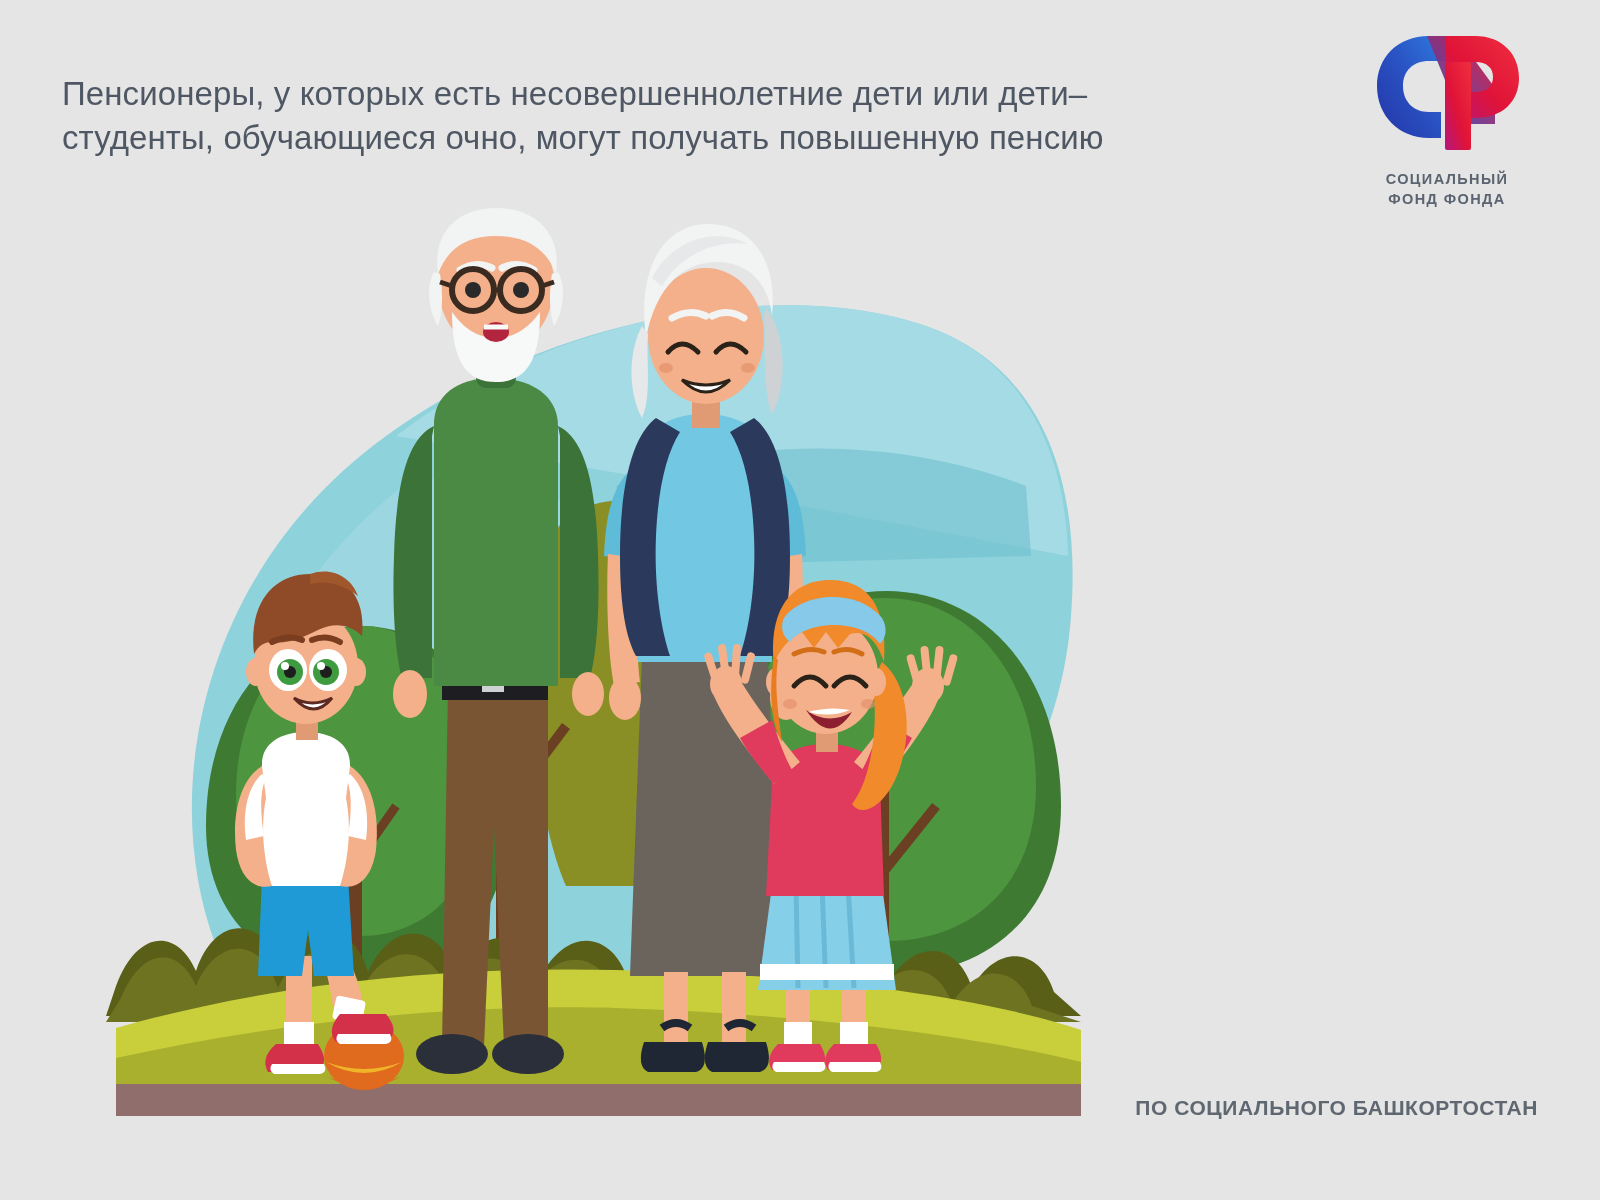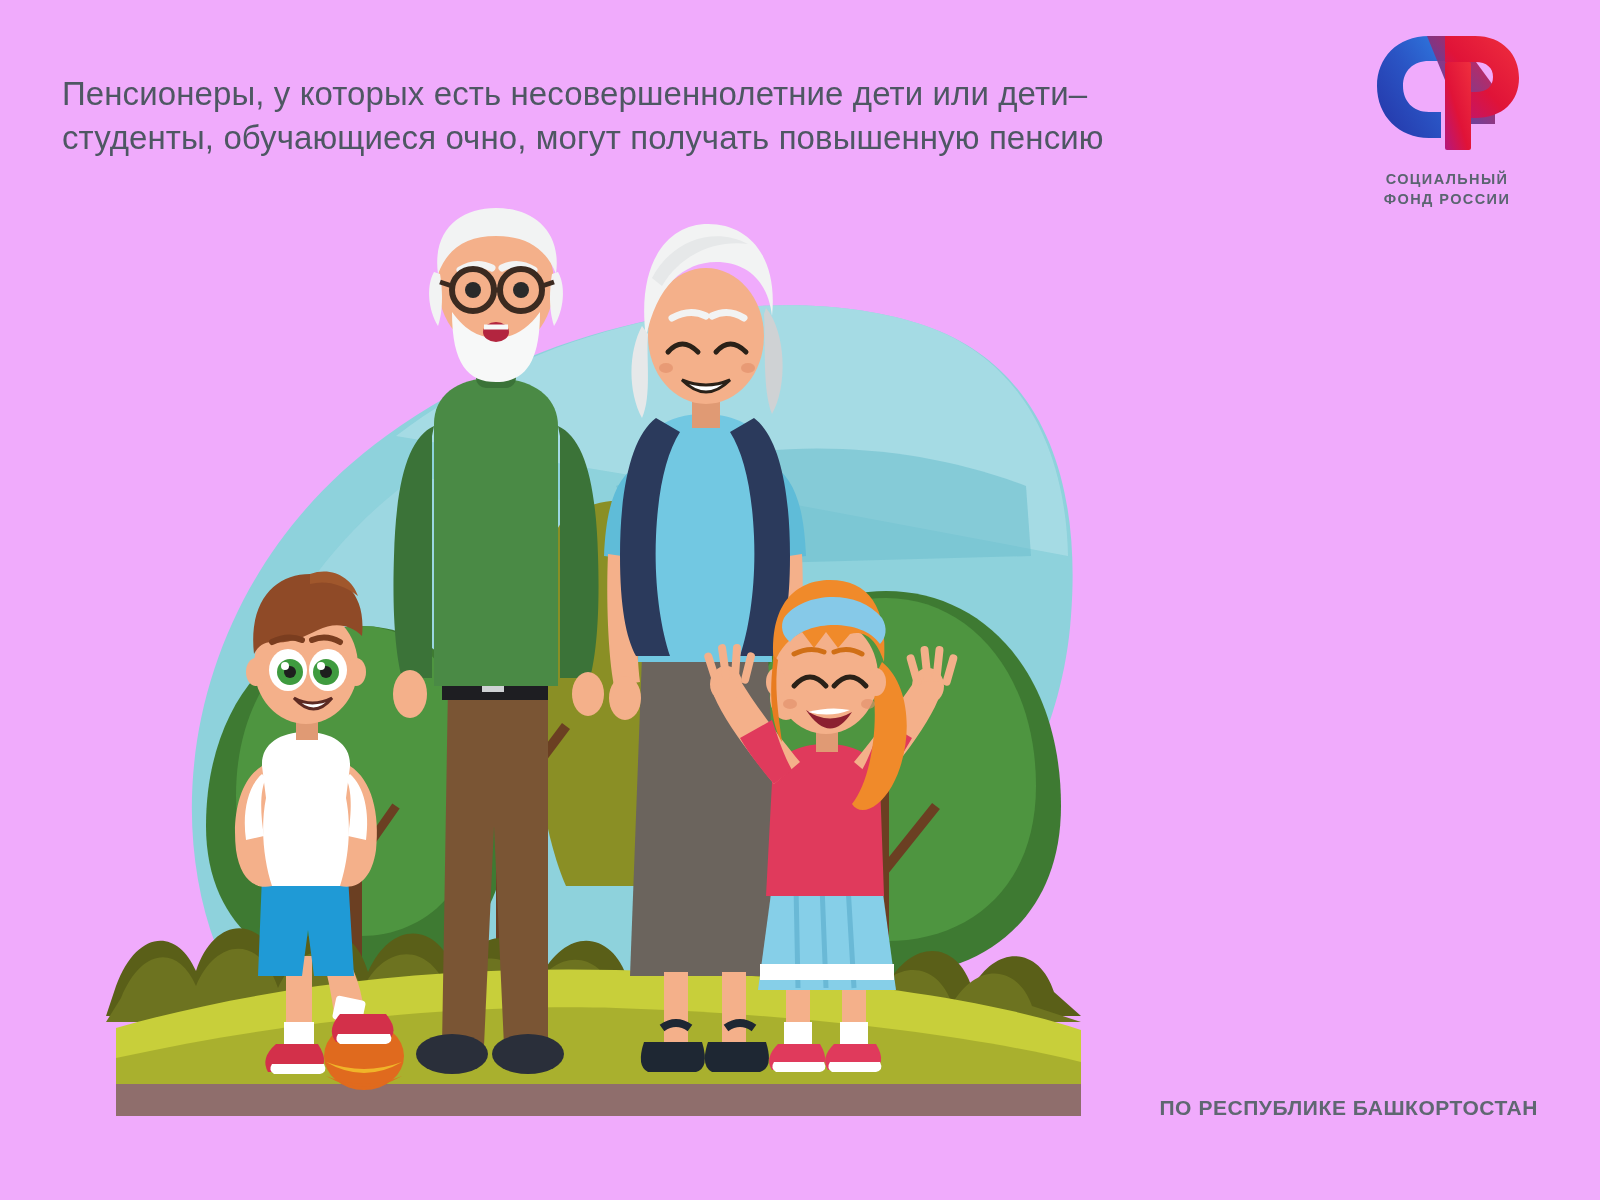--- a/index.html
+++ b/index.html
@@ -6,21 +6,21 @@
   html, body {
     margin: 0; padding: 0;
     width: 1600px; height: 1200px;
     background: #ffffff;
     font-family: "Liberation Sans", sans-serif;
     overflow: hidden;
   }
   .slide {
     position: relative;
     width: 1600px; height: 1200px;
-    background: #f0abfc;
+    background: #e5e5e5;
   }
 
   
   .headline {
     position: absolute;
     left: 62px; top: 72px;
     width: 1160px;
     font-size: 33px;
     line-height: 1.33;
     color: #4e5763;
@@ -101,25 +101,25 @@
       <path d="M60 8 L90 8 L128 60 L128 96 L96 96 Z" fill="url(#gradTop)" opacity=".95"></path>
 
       <path d="M78 8 L108 8 C136 8 152 27 152 50 C152 73 136 90 108 90 L96 90 L96 64 L108 64
                C120 64 126 58 126 49 C126 40 120 34 108 34 L78 34 Z" fill="url(#gradRight)"></path>
 
       <rect x="78" y="34" width="26" height="88" rx="2" fill="url(#gradRight)"></rect>
 
       <path d="M74 30 L100 30 L100 44 L74 44 Z" fill="#ffffff" opacity="0"></path>
     </svg>
     <div class="logo-words">СОЦИАЛЬНЫЙ
-ФОНД РОССИИ</div>
+ФОНД ФОНДА</div>
   </div>
 
   <div class="footer-block">
-    <div class="footer-line">ПО РЕСПУБЛИКЕ БАШКОРТОСТАН</div>
+    <div class="footer-line">ПО СОЦИАЛЬНОГО БАШКОРТОСТАН</div>
   </div>
 
   <div class="illustration">
     <svg viewBox="0 0 1010 930" aria-hidden="true">
 
       <path d="M120 760 C60 600 110 380 290 250 C470 120 700 95 830 140
                C950 182 985 300 975 430 C966 556 905 640 860 700
                C820 752 770 800 700 820 L180 820 Z" fill="#8ed2dc"></path>
       <path d="M300 250 C470 120 700 95 830 140 C930 175 970 270 972 370
                L600 300 Z" fill="#a9dde5" opacity=".85"></path>

